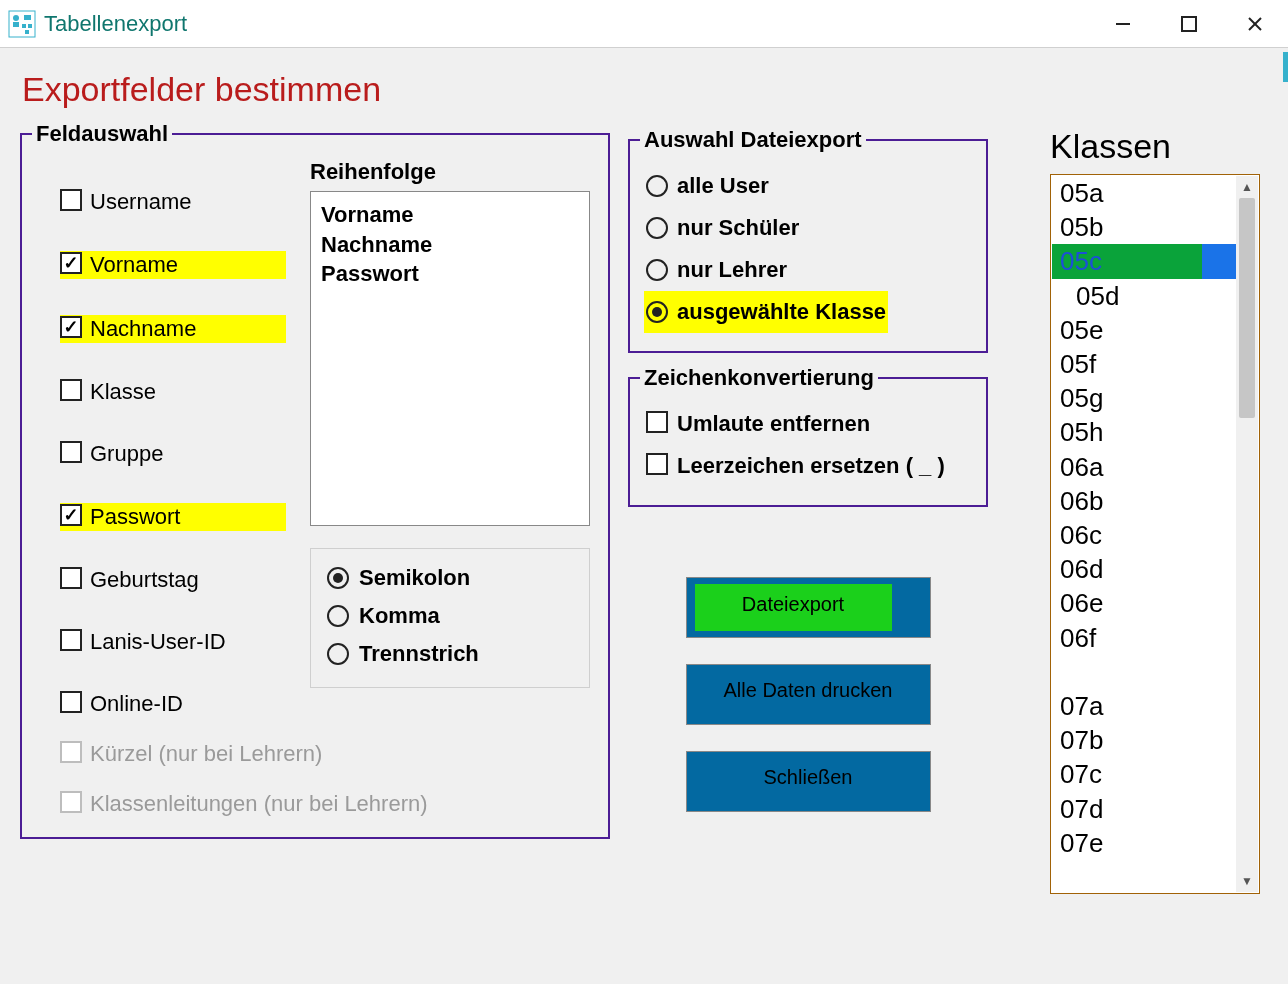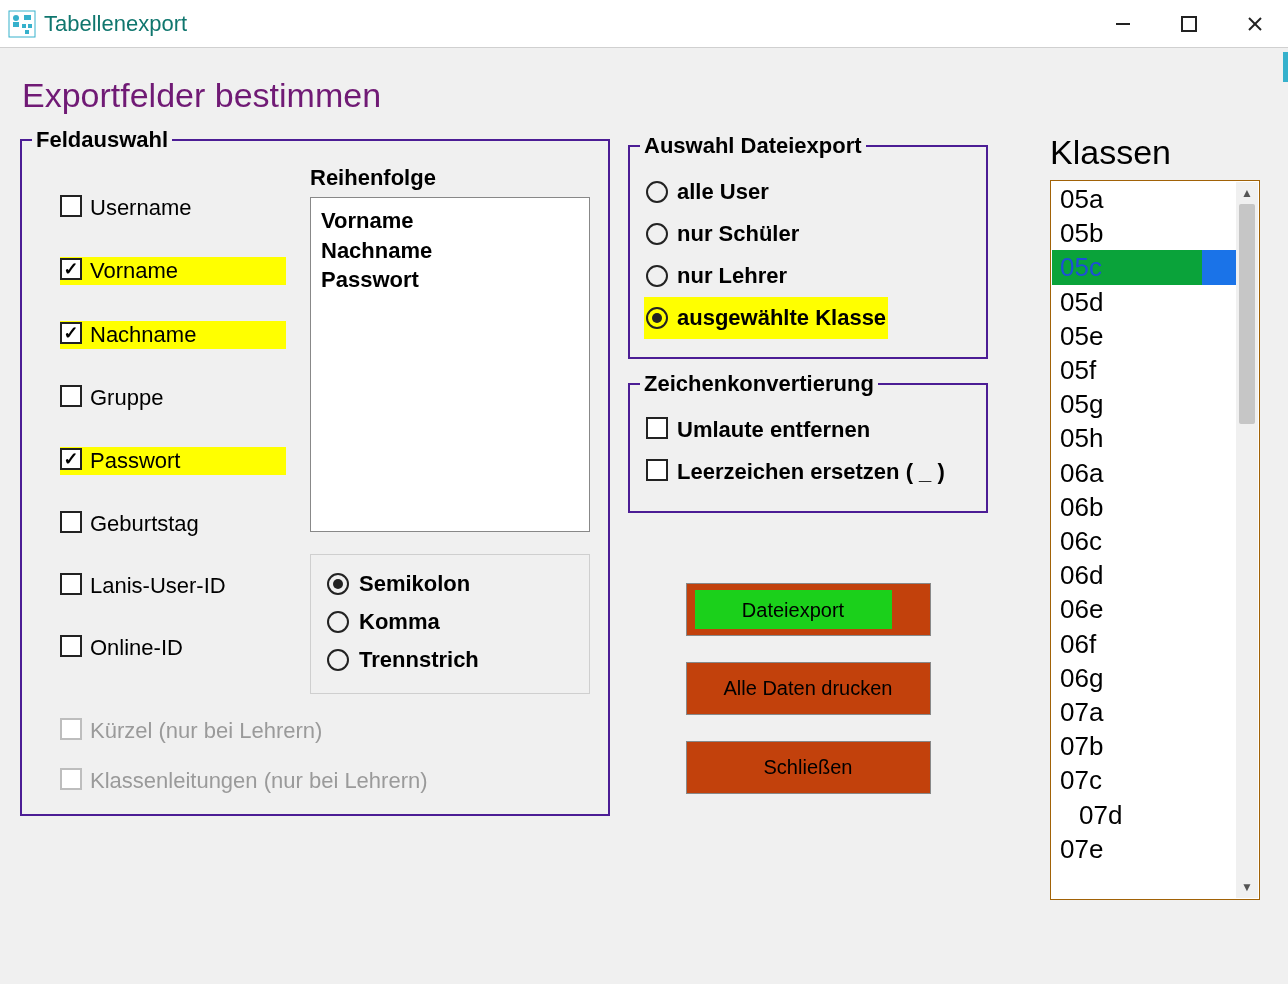--- a/index.html
+++ b/index.html
@@ -35,22 +35,22 @@
     font-size: 20px;
     color: #222;
   }
   .client {
     position: relative;
     height: 930px;
     padding: 22px 18px 0 20px;
   }
   .page-title {
     font-size: 34px;
-    margin: 6px 0 12px 2px;
-    color: #701a75;
+    margin: 0 0 12px 2px;
+    color: #b91c1c;
   }
   .columns {
     display: flex;
     gap: 18px;
   }
   .col1 { width: 590px; }
   .col2 { width: 360px; padding-top: 6px;}
   .col3 { width: 220px; }
 
   fieldset.group {
@@ -137,23 +137,23 @@
   .radio-label { font-size: 22px; font-weight: bold; }
   .radio-row.highlight { background: #ffff00; display: inline-flex; padding: 1px 4px 1px 0;}
 
   .col2 fieldset.group { padding-bottom: 18px; }
   .col2 .radio-row, .col2 .check-row { padding: 8px 2px; gap: 9px; }
   .col2 .chk-label, .col2 .radio-label { font-weight: bold; }
 
   .btn {
     display: block;
     width: 245px;
-    height: 53px;
+    height: 61px;
     border: 1px solid #888;
-    background: #c2410c;
+    background: #0369a1;
     font-size: 20px;
     text-align: center;
     line-height: 51px;
     margin: 0 auto 26px auto;
     position: relative;
   }
   .btn.export {
     margin-top: 70px;
   }
   .btn.export .inner-hl {
@@ -270,20 +270,24 @@
               <div class="check-row highlight">
                 <span class="chk checked"></span>
                 <span class="chk-label">Vorname</span>
               </div>
               <div class="check-row highlight">
                 <span class="chk checked"></span>
                 <span class="chk-label">Nachname</span>
               </div>
               <div class="check-row">
                 <span class="chk"></span>
+                <span class="chk-label">Klasse</span>
+              </div>
+              <div class="check-row">
+                <span class="chk"></span>
                 <span class="chk-label">Gruppe</span>
               </div>
               <div class="check-row highlight">
                 <span class="chk checked"></span>
                 <span class="chk-label">Passwort</span>
               </div>
               <div class="check-row">
                 <span class="chk"></span>
                 <span class="chk-label">Geburtstag</span>
               </div>
@@ -373,36 +377,35 @@
 
     <div class="col3" style="margin-left:auto;">
       <div class="klassen-title">Klassen</div>
       <div class="klassen-box">
         <div class="klassen-items" id="klassen-items">
             <div class="klassen-sel-bg" style="top: 68.4px; left: 0px; width: 150px; height: 34.2px;"></div>
             <div class="klassen-sel-bg blue" style="top: 68.4px; left: 150px; right: 0px; height: 34.2px;"></div>
             <div class="klassen-item" style="position: absolute; top: 0px; left: 0px; right: 0px;">05a</div>
             <div class="klassen-item" style="position: absolute; top: 34.2px; left: 0px; right: 0px;">05b</div>
             <div class="klassen-item selected" style="position: absolute; top: 68.4px; left: 0px; right: 0px;">05c</div>
-            <div class="klassen-item" style="position: absolute; top: 102.6px; left: 0px; right: 0px;">05d</div>
+            <div class="klassen-item" style="position: absolute; top: 102.6px; left: 16px; right: 0px;">05d</div>
             <div class="klassen-item" style="position: absolute; top: 136.8px; left: 0px; right: 0px;">05e</div>
             <div class="klassen-item" style="position: absolute; top: 171px; left: 0px; right: 0px;">05f</div>
             <div class="klassen-item" style="position: absolute; top: 205.2px; left: 0px; right: 0px;">05g</div>
             <div class="klassen-item" style="position: absolute; top: 239.4px; left: 0px; right: 0px;">05h</div>
             <div class="klassen-item" style="position: absolute; top: 273.6px; left: 0px; right: 0px;">06a</div>
             <div class="klassen-item" style="position: absolute; top: 307.8px; left: 0px; right: 0px;">06b</div>
             <div class="klassen-item" style="position: absolute; top: 342px; left: 0px; right: 0px;">06c</div>
             <div class="klassen-item" style="position: absolute; top: 376.2px; left: 0px; right: 0px;">06d</div>
             <div class="klassen-item" style="position: absolute; top: 410.4px; left: 0px; right: 0px;">06e</div>
             <div class="klassen-item" style="position: absolute; top: 444.6px; left: 0px; right: 0px;">06f</div>
-            <div class="klassen-item" style="position: absolute; top: 478.8px; left: 0px; right: 0px;">06g</div>
             <div class="klassen-item" style="position: absolute; top: 513px; left: 0px; right: 0px;">07a</div>
             <div class="klassen-item" style="position: absolute; top: 547.2px; left: 0px; right: 0px;">07b</div>
             <div class="klassen-item" style="position: absolute; top: 581.4px; left: 0px; right: 0px;">07c</div>
-            <div class="klassen-item" style="position: absolute; top: 615.6px; left: 0px; right: 0px; margin-left: 19px;">07d</div>
+            <div class="klassen-item" style="position: absolute; top: 615.6px; left: 0px; right: 0px;">07d</div>
             <div class="klassen-item" style="position: absolute; top: 649.8px; left: 0px; right: 0px;">07e</div>
           </div>
         <div class="klassen-scroll">
           <div class="scroll-btn">▲</div>
           <div class="scroll-track">
               <div class="scroll-thumb"></div>
             </div>
           <div class="scroll-btn">▼</div>
         </div>
       </div>

